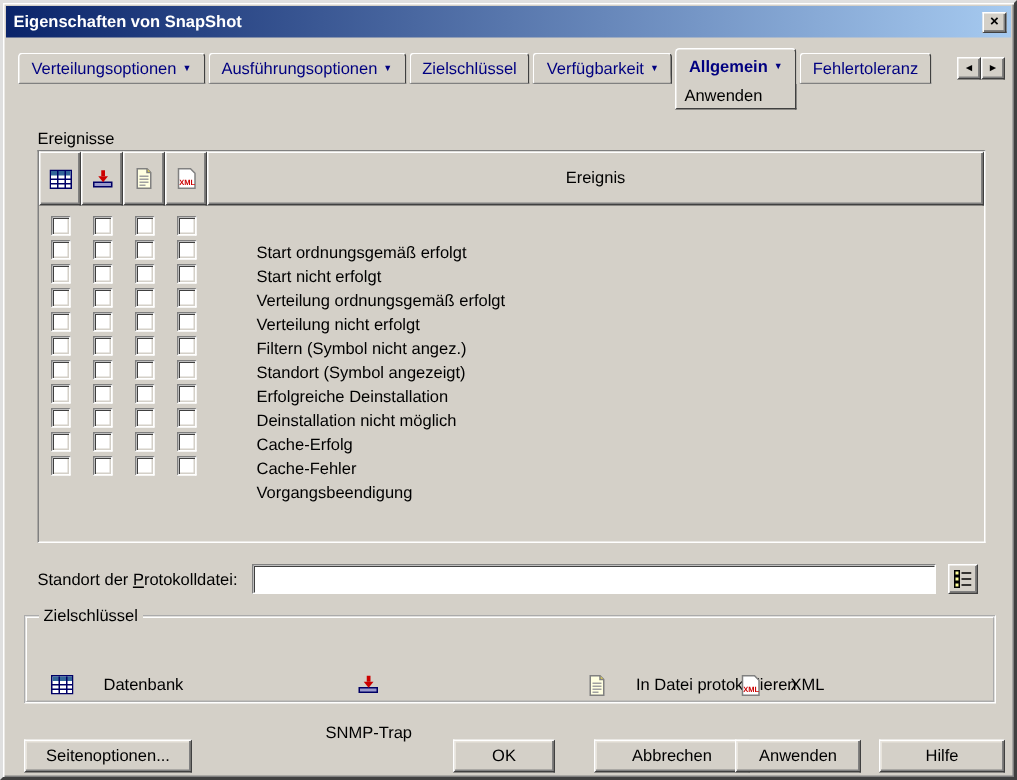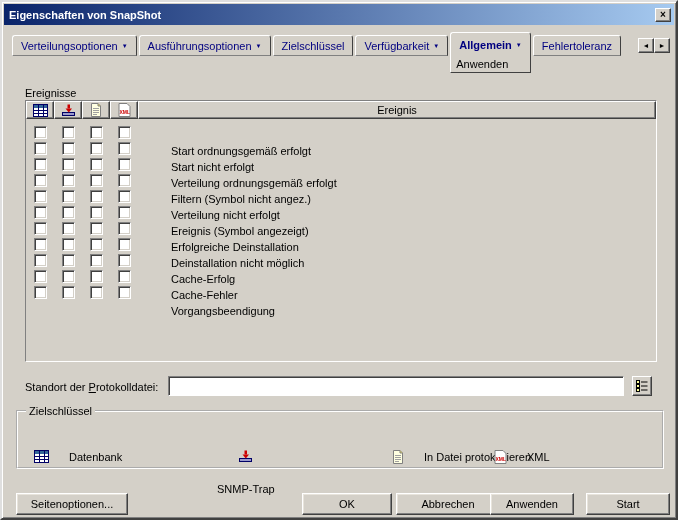--- a/index.html
+++ b/index.html
@@ -48,21 +48,21 @@
   }
   .tab-scroll { margin-left:auto; display:flex; margin-bottom:3px; }
   .tab-scroll .sysbtn { width:16px; height:15px; font-size:7px; font-weight:normal; }
 
   
   .section-label { position:absolute; left:23px; top:85px; }
   .events-table {
     position:absolute; left:23px; top:98px; width:632px; height:262px;
     border:1px solid; border-color:#808080 #fff #fff #808080; background:#d4d0c8;
   }
-  .evt-header { display:flex; height:18px; }
+  .evt-header { display:flex; height:36px; }
   .hdr-cell {
     background:#d4d0c8; display:flex; align-items:center; justify-content:center;
     border:1px solid; border-color:#fff #404040 #404040 #fff;
     box-shadow: inset -1px -1px 0 #808080; cursor:default; overflow:hidden;
   }
   .hdr-icon-cell { width:28px; flex:none; }
   .hdr-main-cell { flex:1; }
   .evt-body { padding-top:5px; }
   .evt-row { display:flex; align-items:center; height:16px; }
   .cb-cell { width:28px; flex:none; display:flex; justify-content:center; }
@@ -102,21 +102,21 @@
 
   
   .btn {
     position:absolute; top:491px; height:22px;
     background:#d4d0c8; color:#000; font:inherit;
     border:1px solid; border-color:#fff #404040 #404040 #fff;
     box-shadow: inset -1px -1px 0 #808080, inset 1px 1px 0 #e8e4dc;
     cursor:default;
   }
   .btn-pageopt { left:14px;  width:112px; }
-  .btn-ok      { left:300px; width:90px; }
+  .btn-ok      { left:300px; width:68px; }
   .btn-cancel  { left:394px; width:104px; }
   .btn-apply   { left:488px; width:84px; }
   .btn-help    { left:584px; width:84px; }
 </style>
 </head>
 <body>
 
 <div class="dialog">
 
   <div class="titlebar">
@@ -263,51 +263,51 @@
           </span>
           <span class="cb-cell">
             <span class="checkbox"></span>
           </span>
           <span class="cb-cell">
             <span class="checkbox"></span>
           </span>
           <span class="cb-cell">
             <span class="checkbox"></span>
           </span>
+          <span class="evt-label">Verteilung nicht erfolgt</span>
+        </div>
+        <div class="evt-row">
+          <span class="cb-cell">
+            <span class="checkbox"></span>
+          </span>
+          <span class="cb-cell">
+            <span class="checkbox"></span>
+          </span>
+          <span class="cb-cell">
+            <span class="checkbox"></span>
+          </span>
+          <span class="cb-cell">
+            <span class="checkbox"></span>
+          </span>
           <span class="evt-label">Filtern (Symbol nicht angez.)</span>
         </div>
         <div class="evt-row">
           <span class="cb-cell">
             <span class="checkbox"></span>
           </span>
           <span class="cb-cell">
             <span class="checkbox"></span>
           </span>
           <span class="cb-cell">
             <span class="checkbox"></span>
           </span>
           <span class="cb-cell">
             <span class="checkbox"></span>
           </span>
-          <span class="evt-label">Verteilung nicht erfolgt</span>
-        </div>
-        <div class="evt-row">
-          <span class="cb-cell">
-            <span class="checkbox"></span>
-          </span>
-          <span class="cb-cell">
-            <span class="checkbox"></span>
-          </span>
-          <span class="cb-cell">
-            <span class="checkbox"></span>
-          </span>
-          <span class="cb-cell">
-            <span class="checkbox"></span>
-          </span>
-          <span class="evt-label">Ereignis (Symbol angezeigt)</span>
+          <span class="evt-label">Standort (Symbol angezeigt)</span>
         </div>
         <div class="evt-row">
           <span class="cb-cell">
             <span class="checkbox"></span>
           </span>
           <span class="cb-cell">
             <span class="checkbox"></span>
           </span>
           <span class="cb-cell">
             <span class="checkbox"></span>
@@ -441,15 +441,15 @@
           </svg>
         </span>
       <span>XML</span>
     </div>
   </fieldset>
 
   <button class="btn btn-pageopt">Seitenoptionen...</button>
   <button class="btn btn-ok">OK</button>
   <button class="btn btn-cancel">Abbrechen</button>
   <button class="btn btn-apply">Anwenden</button>
-  <button class="btn btn-help">Start</button>
+  <button class="btn btn-help">Hilfe</button>
 
 </div>
 
 </body></html>

